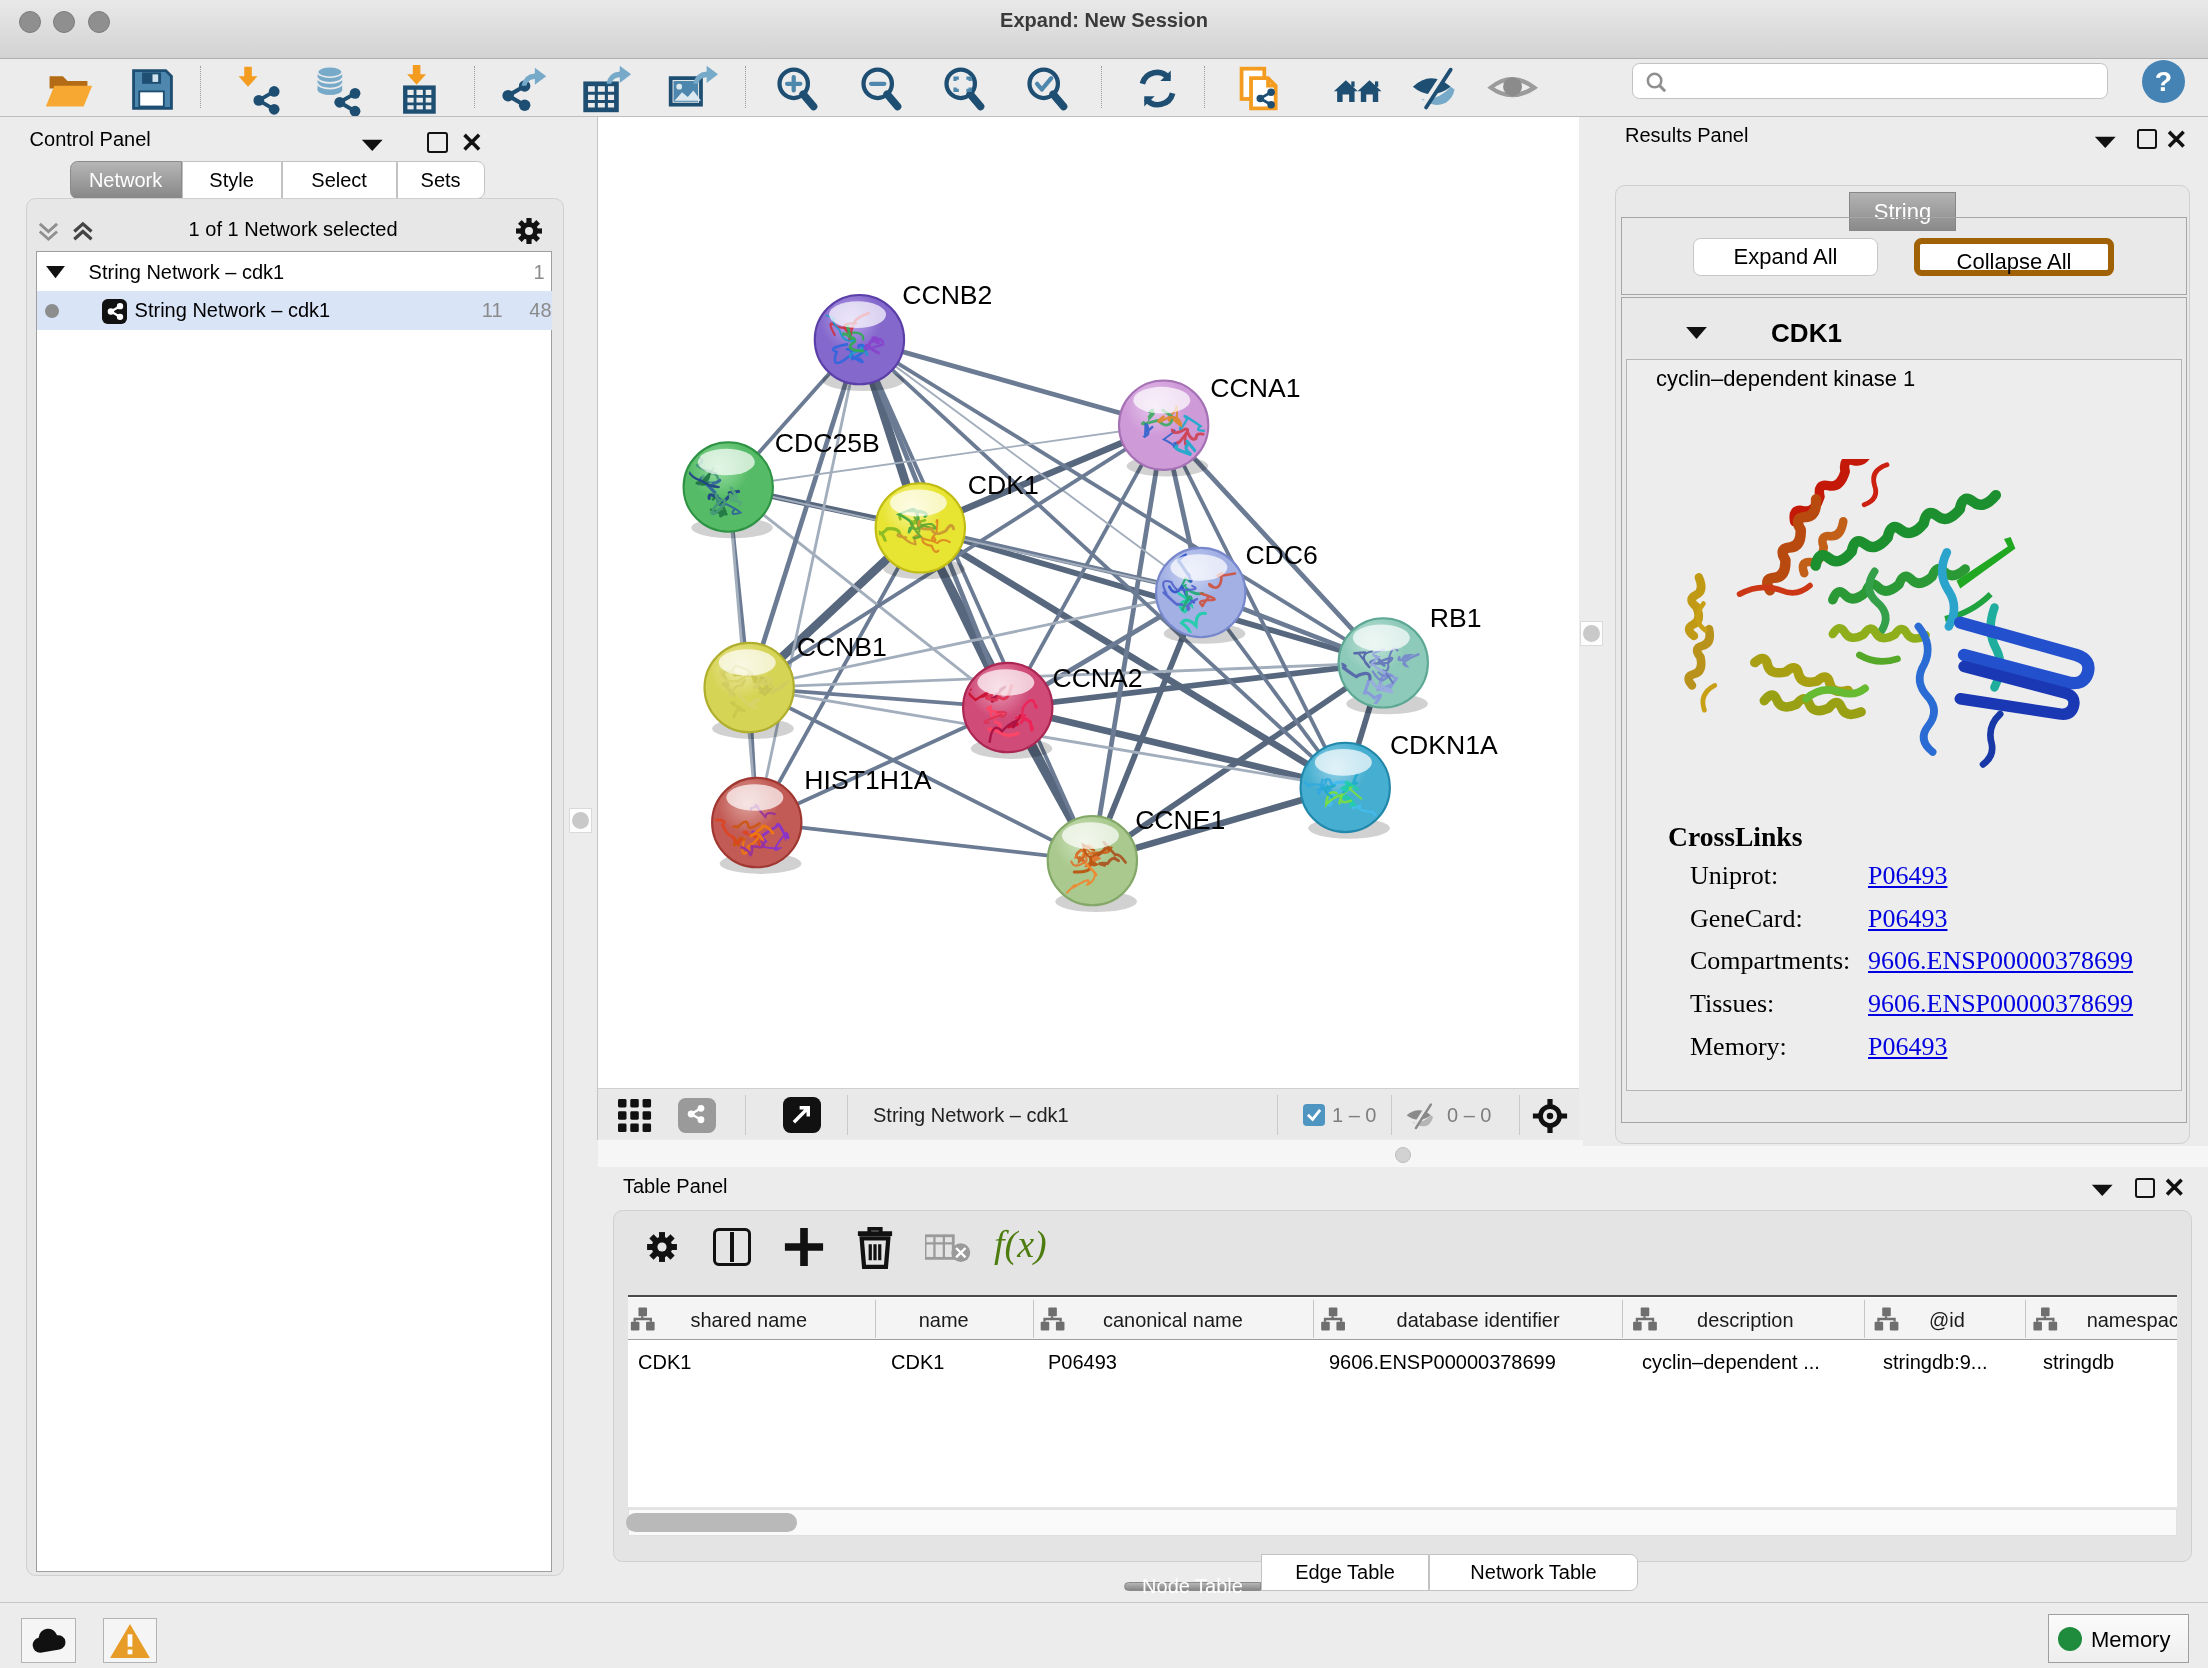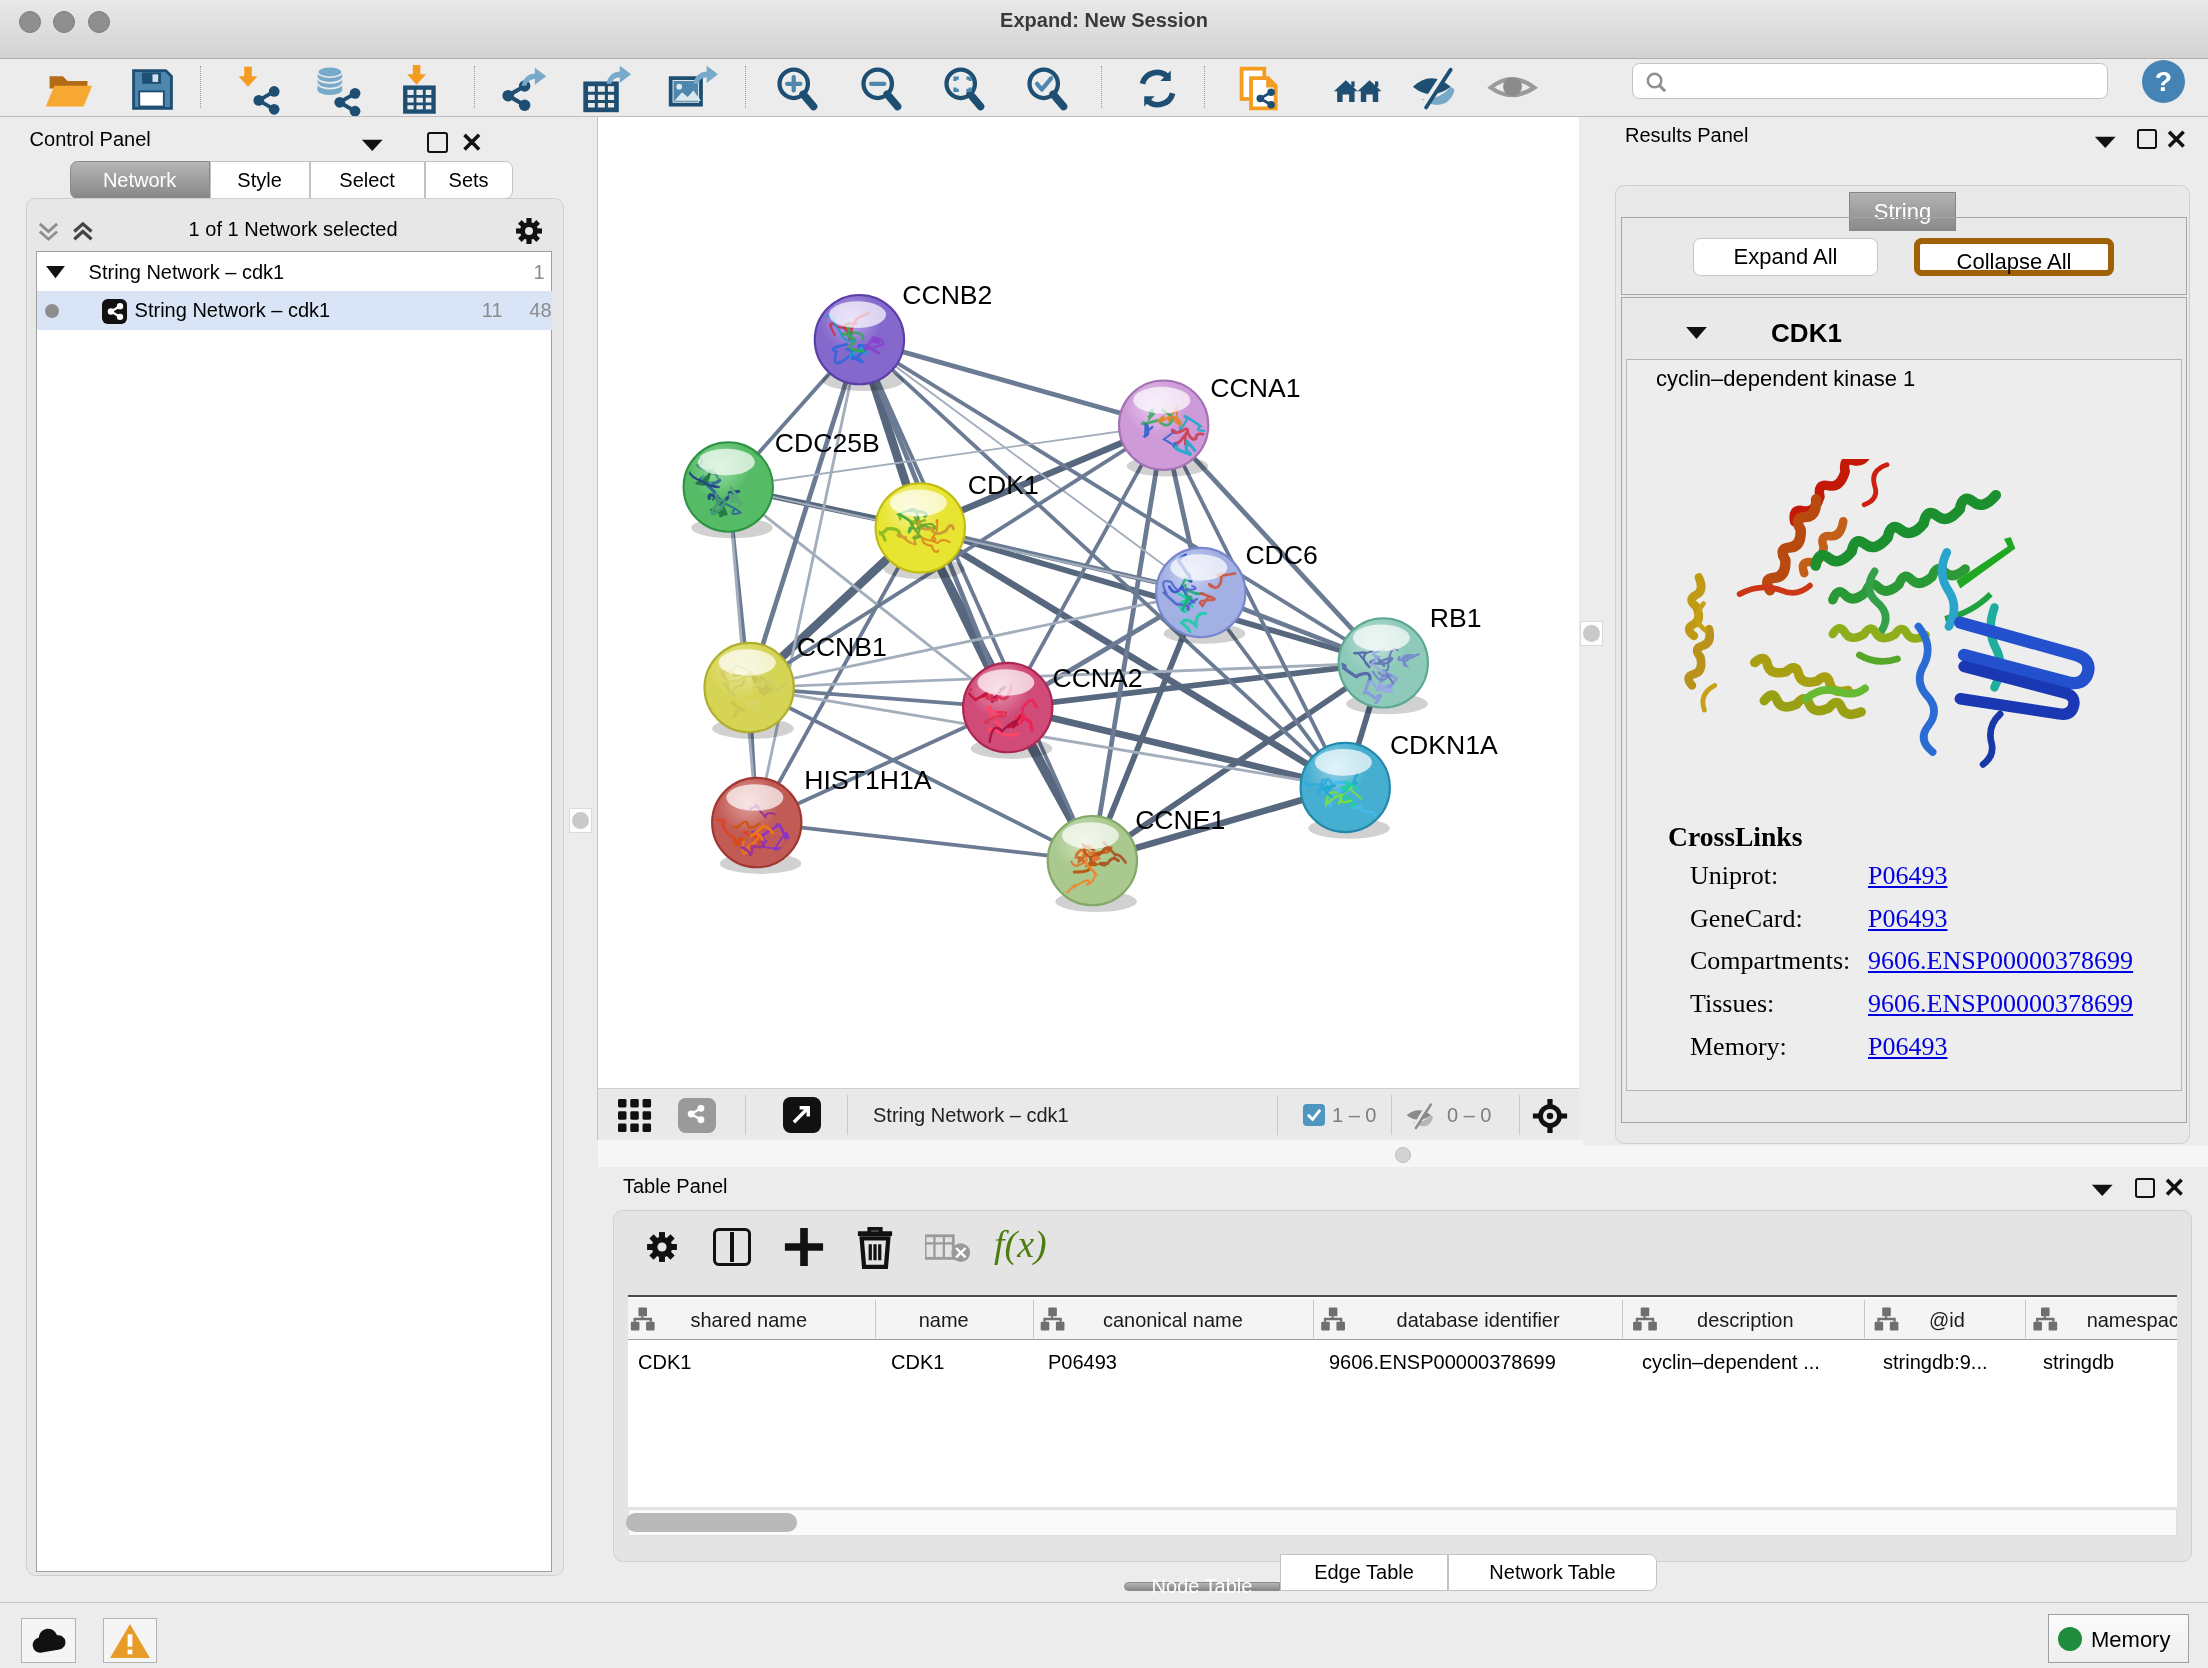--- a/index.html
+++ b/index.html
@@ -195,21 +195,21 @@
   <div class="vline" style="left:597px; top:117px; height:1023px;"></div>
   <div class="vline" style="left:1607px; top:117px; height:1023px; background:#9a9a9a;"></div>
   <div id="leftdock" class="abs">
       <div class="abs ptitle" style="left:22px; top:8.6px;">Control Panel</div>
       <svg class="abs" style="left:350px; top:17px;" width="28.5" height="17" viewBox="0 0 30 18">
         <path d="M4 4 h22 l-11 12 z" fill="#111"></path>
       </svg>
       <div class="abs" style="left:419px; top:13.3px; width:21px; height:21px; border:2.9px solid #111; border-radius:2.9px;"></div>
       <div class="abs" style="left:453px; top:7.6px; font-size:27px; font-weight:bold; color:#111;">✕</div>
       <div class="seg" style="left:62px; top:42px; height:38px;">
-        <div class="tab sel" style="width:140px; border-radius:7.6px 0 0 7.6px;">Network</div>
+        <div class="tab sel" style="width:112px; border-radius:7.6px 0 0 7.6px;">Network</div>
         <div class="tab" style="width:100px;">Style</div>
         <div class="tab" style="width:115px;">Select</div>
         <div class="tab" style="width:88px; border-radius:0 7.6px 7.6px 0;">Sets</div>
       </div>
       <div class="abs" style="left:18px; top:79px; width:538px; height:1378px; background:#e7e7e7; border:1px solid #cfcfcf; border-radius:9.5px;"></div>
       <svg class="abs" style="left:28.5px; top:101px;" width="67" height="25" viewBox="0 0 70 26">
         <path d="M4 4 l9 8 9-8 M4 12 l9 8 9-8" stroke="#8f8f8f" stroke-width="3" fill="none"></path>
         <path d="M40 12 l9-8 9 8 M40 20 l9-8 9 8" stroke="#444" stroke-width="3.4" fill="none"></path>
       </svg>
       <div class="abs" style="left:105px; top:99px; width:361px; text-align:center; font-size:20px; color:#000;">1 of 1 Network selected</div>
@@ -800,21 +800,21 @@
       <div class="abs" style="left:40px; top:184px; font-size:20px; color:#000;">CDK1</div>
       <div class="abs" style="left:293px; top:184px; font-size:20px; color:#000;">CDK1</div>
       <div class="abs" style="left:450px; top:184px; font-size:20px; color:#000;">P06493</div>
       <div class="abs" style="left:731px; top:184px; font-size:20px; color:#000;">9606.ENSP00000378699</div>
       <div class="abs" style="left:1044px; top:184px; font-size:20px; color:#000;">cyclin–dependent ...</div>
       <div class="abs" style="left:1285px; top:184px; font-size:20px; color:#000;">stringdb:9...</div>
       <div class="abs" style="left:1445px; top:184px; font-size:20px; color:#000000;">stringdb</div>
       <div class="abs" style="left:30px; top:342px; width:1549px; height:27px; background:#fafafa; border:1px solid #e0e0e0;"></div>
       <div class="abs" style="left:27.6px; top:346px; width:171px; height:19px; background:#b9b9b9; border-radius:9.5px;"></div>
       <div class="seg" style="left:526px; top:387px; height:37px;">
-        <div class="tab sel" style="width:156px; border-radius:7.6px 0 0 7.6px;margin-top:28px;">Node Table</div>
+        <div class="tab sel" style="width:137px; border-radius:7.6px 0 0 7.6px;margin-top:28px;">Node Table</div>
         <div class="tab" style="width:168px;">Edge Table</div>
         <div class="tab" style="width:209px; border-radius:0 7.6px 7.6px 0;">Network Table</div>
       </div>
     </div>
   <div id="statusbar" class="abs">
       <div class="abs" style="left:21px; top:15px; width:55px; height:45px; background:#f5f5f5; border:1.9px solid #b3b3b3;"></div>
       <svg class="abs" style="left:28.5px; top:25px;" width="42" height="28.5" viewBox="0 0 44 30">
         <path d="M12 26 a8 8 0 0 1 -2-15.8 a10 10 0 0 1 19.5-2.5 a7.5 7.5 0 0 1 2.5 14.8 z" fill="#111"></path>
       </svg>
       <div class="abs" style="left:103px; top:15px; width:54px; height:45px; background:#f5f5f5; border:1.9px solid #b3b3b3;"></div>

